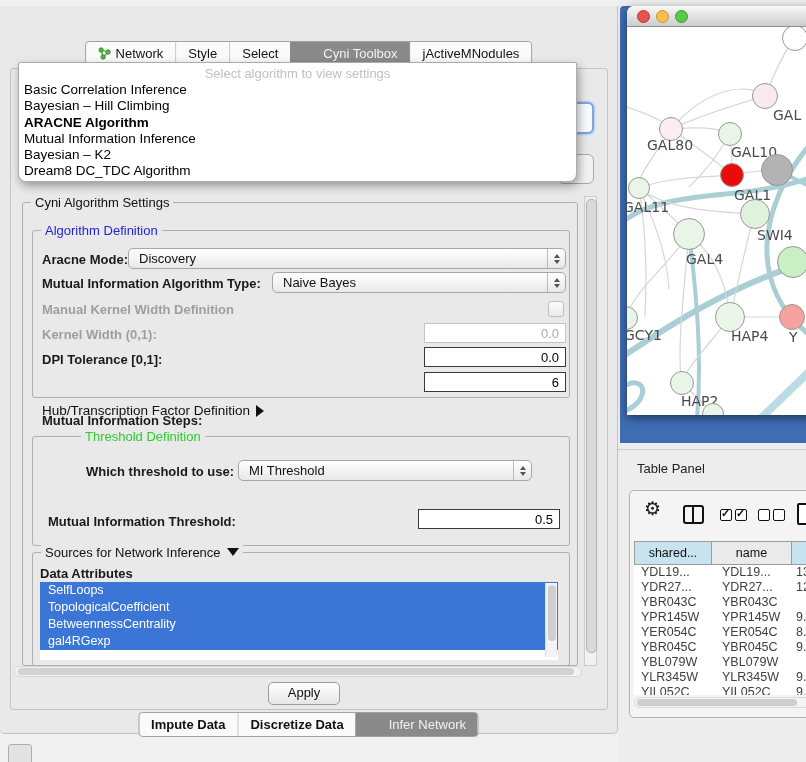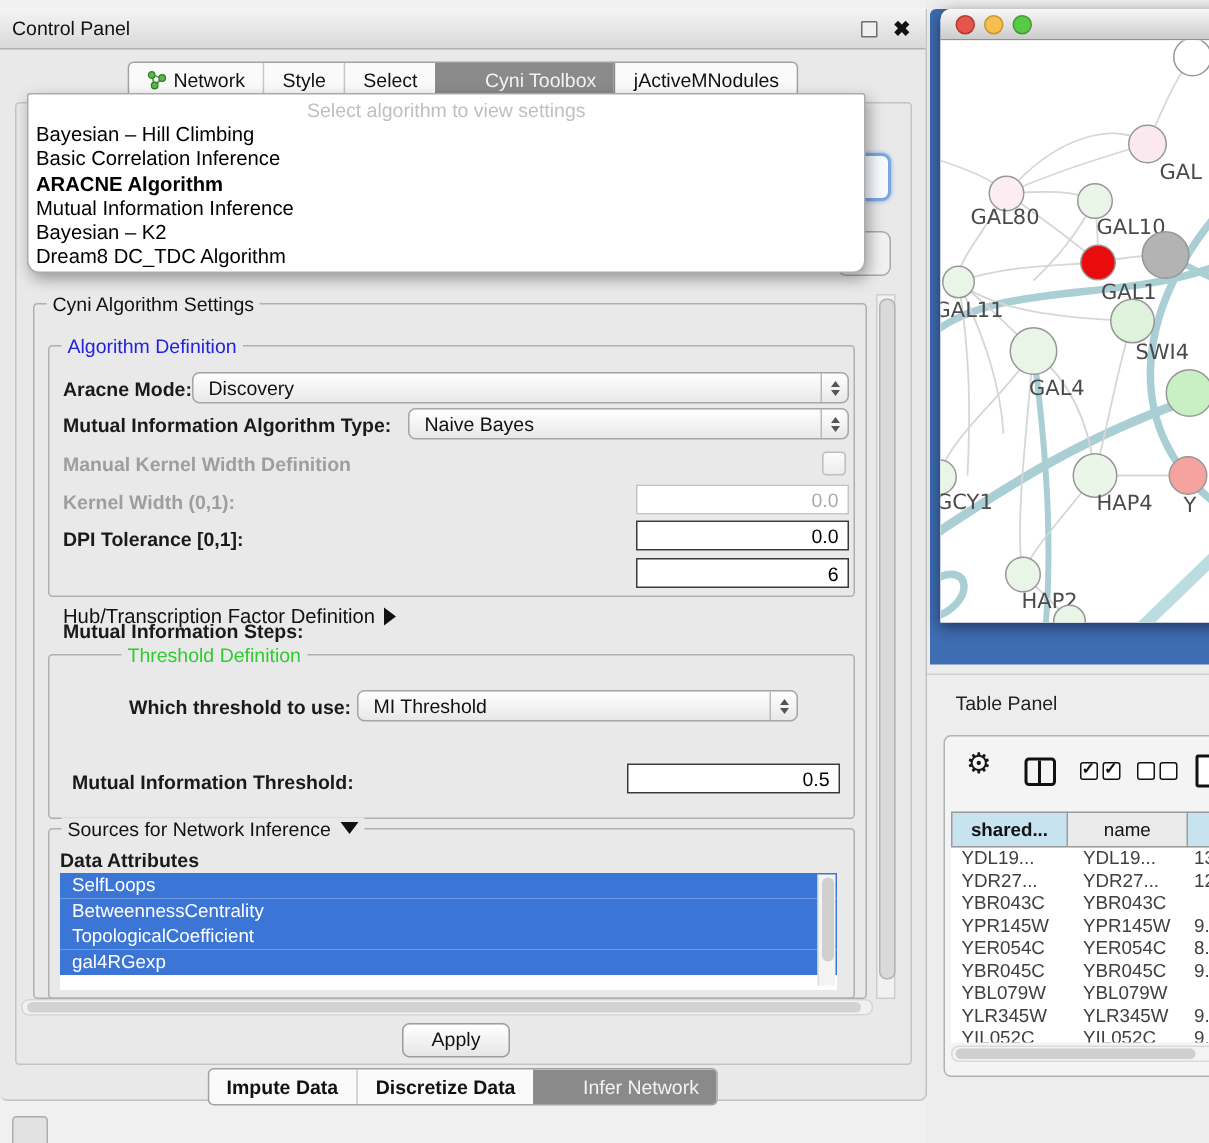--- a/index.html
+++ b/index.html
@@ -117,40 +117,35 @@
   #selall-icon{left:90px;top:16px;}
   #deselall-icon{left:128px;top:16px;}
   #file-icon{left:167px;top:12px;width:14px;height:18px;border:2px solid #111;border-radius:2px;background:#FFF;}
 
   #grid{position:absolute;left:4px;top:50px;width:200px;}
   #grid-header{display:flex;height:24px;}
   .th{box-sizing:border-box;border:1px solid #9C9C9C;border-left-width:0;background:#EAEAEA;
       font-size:12.5px;text-align:center;line-height:22px;color:#111;overflow:hidden;white-space:nowrap;}
   .th:first-child{border-left-width:1px;}
   .th.hl{background:var(--header-cell-blue);}
-  .th.c0{width:78px;font-weight:bold;}.th.c1{width:80px;}.th.c2{width:42px;}
+  .th.c0{width:78px;}.th.c1{width:80px;}.th.c2{width:42px;}
   #grid-body{height:130px;overflow:hidden;background:#FFF;}
   .tr{display:flex;height:15px;}
   .td{box-sizing:border-box;font-size:12.5px;line-height:15px;color:#404040;white-space:nowrap;overflow:hidden;}
   .td.c0{width:78px;padding-left:7px;}
   .td.c1{width:80px;padding-left:10px;}
   .td.c2{width:42px;padding-left:4px;}
   #grid-hscroll{position:absolute;left:4px;top:206px;width:177px;height:11px;background:#F3F3F3;border:1px solid #D9D9D9;border-radius:5px;box-sizing:border-box;}
   #grid-hthumb{position:absolute;left:2px;top:1px;width:160px;height:7px;background:#CFCFCF;border-radius:4px;}
 </style>
 </head>
 <body>
 
 <div class="abs" id="control-panel">
 
-  <div class="abs" id="cp-titlebar">
-    <span class="abs" id="cp-title">Control Panel</span>
-    <span class="abs" id="cp-float"></span>
-    <span class="abs" id="cp-close">✖</span>
-  </div>
 
   <div class="abs" id="cp-tabbar">
       <div class="seg-tab">
         <span class="tab-net-icon">
           <svg width="13" height="13" viewBox="0 0 13 13">
             <path d="M3 3L10 5M3 3L5 10M10 5L5 10" stroke="#4FA33F" stroke-width="1.2" fill="none"></path>
             <circle cx="3" cy="3" r="2.2" fill="#57B847" stroke="#2E7D22" stroke-width=".8"></circle>
             <circle cx="10" cy="5" r="2.2" fill="#57B847" stroke="#2E7D22" stroke-width=".8"></circle>
             <circle cx="5" cy="10" r="2.2" fill="#57B847" stroke="#2E7D22" stroke-width=".8"></circle>
           </svg>
@@ -171,22 +166,22 @@
       </div>
     </div>
 
   <div class="abs" id="tab-content-box"></div>
   <div class="abs" id="bg-combo-fragment"></div>
   <div class="abs" id="bg-button-fragment"></div>
 
   <div class="abs" id="algo-popup">
     <div id="algo-placeholder">Select algorithm to view settings</div>
     <div id="algo-items">
+        <div class="pop-item">Basic Correlation Inference</div>
         <div class="pop-item">Bayesian – Hill Climbing</div>
-        <div class="pop-item">Basic Correlation Inference</div>
         <div class="pop-item bold">ARACNE Algorithm</div>
         <div class="pop-item">Mutual Information Inference</div>
         <div class="pop-item">Bayesian – K2</div>
         <div class="pop-item">Dream8 DC_TDC Algorithm</div>
       </div>
   </div>
 
   <div class="groupbox" id="gb-cyni" style="left:22px;top:196px;width:554px;height:462px;">
     <span class="gb-title">Cyni Algorithm Settings</span>
   </div>
@@ -246,22 +241,22 @@
 
   <div class="groupbox" style="left:32px;top:546px;width:536px;height:112px;">
     <span class="gb-title">
       <span>Sources for Network Inference</span><span class="arrow-down"></span>
     </span>
   </div>
   <span class="lbl" style="left:40px;top:560px;">Data Attributes</span>
   <div class="abs" id="attr-list">
     <div id="attr-items">
         <div class="attr-item">SelfLoops</div>
+        <div class="attr-item">TopologicalCoefficient</div>
         <div class="attr-item">BetweennessCentrality</div>
-        <div class="attr-item">TopologicalCoefficient</div>
         <div class="attr-item">gal4RGexp</div>
       </div>
     <div id="attr-vscroll">
         <div id="attr-vthumb"></div>
       </div>
   </div>
 
   <div class="abs" id="settings-vscroll">
       <div id="settings-vthumb"></div>
     </div>

